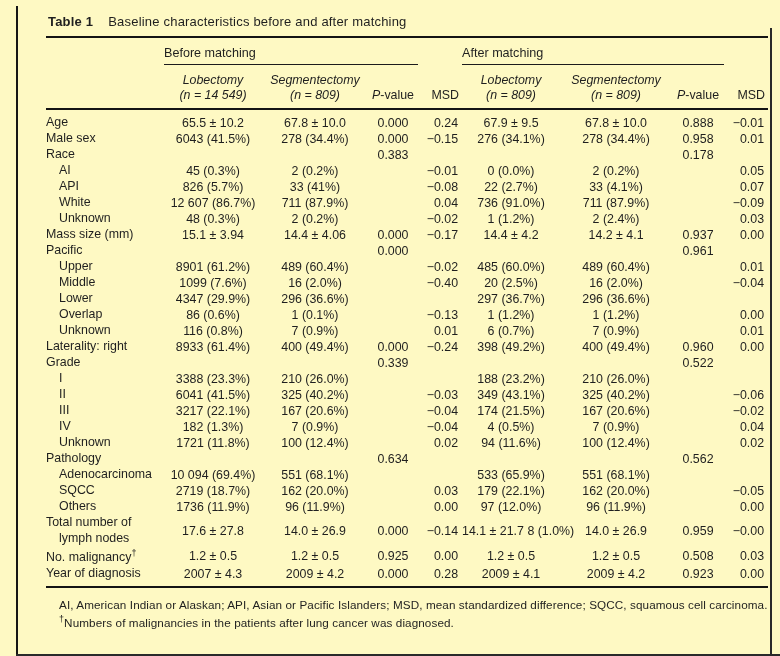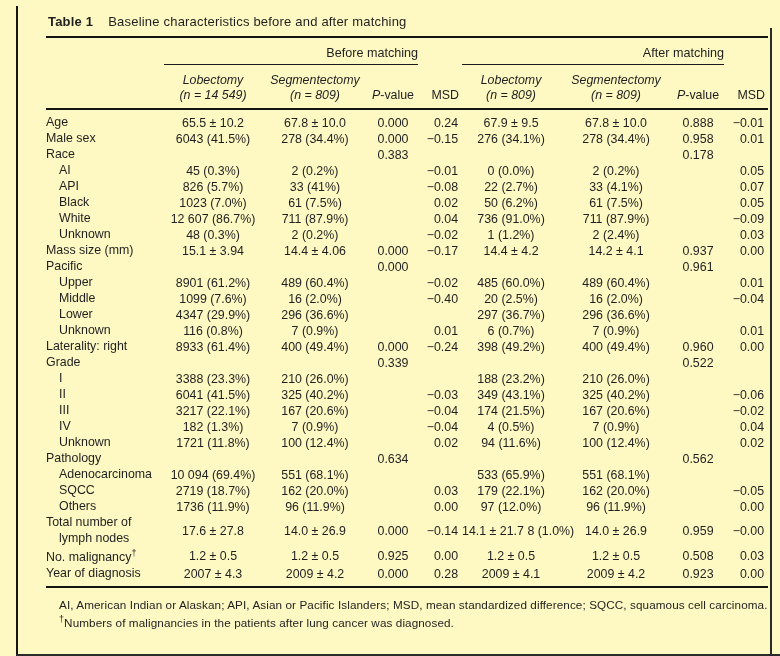--- a/index.html
+++ b/index.html
@@ -31,21 +31,21 @@
   col.c-bp    { width:50px; }
   col.c-bmsd  { width:44px; }
   col.c-alob  { width:98px; }
   col.c-aseg  { width:112px; }
   col.c-ap    { width:52px; }
   col.c-amsd  { width:44px; }
 
   thead th { font-weight:normal; padding:0; }
   .spanner-row th { padding-top:8px; }
   th.spanner {
-    text-align:right; font-size:12.6px;
+    text-align:left; font-size:12.6px;
     padding-bottom:4px;
     border-bottom:1.5px solid #1c1c1c;
   }
   .colhead-row th {
     vertical-align:bottom; line-height:14.5px;
     padding:8px 0 6px; border-bottom:2px solid #141414;
   }
   .colhead-row th.num { text-align:center;font-style:italic; }
   .colhead-row th.ph  { text-align:center; }
   .colhead-row th.ph::first-letter { font-style:italic; }
@@ -176,31 +176,20 @@
             <td class="val">826 (5.7%)</td>
             <td class="val">33 (41%)</td>
             <td class="pval"></td>
             <td class="msd">−0.08</td>
             <td class="val">22 (2.7%)</td>
             <td class="val">33 (4.1%)</td>
             <td class="pval"></td>
             <td class="msd">0.07</td>
           </tr>
           <tr>
-            <td class="label indent">Black</td>
-            <td class="val">1023 (7.0%)</td>
-            <td class="val">61 (7.5%)</td>
-            <td class="pval"></td>
-            <td class="msd">0.02</td>
-            <td class="val">50 (6.2%)</td>
-            <td class="val">61 (7.5%)</td>
-            <td class="pval"></td>
-            <td class="msd">0.05</td>
-          </tr>
-          <tr>
             <td class="label indent">White</td>
             <td class="val">12 607 (86.7%)</td>
             <td class="val">711 (87.9%)</td>
             <td class="pval"></td>
             <td class="msd">0.04</td>
             <td class="val">736 (91.0%)</td>
             <td class="val">711 (87.9%)</td>
             <td class="pval"></td>
             <td class="msd">−0.09</td>
           </tr>
@@ -262,20 +251,31 @@
           <tr>
             <td class="label indent">Lower</td>
             <td class="val">4347 (29.9%)</td>
             <td class="val">296 (36.6%)</td>
             <td class="pval"></td>
             <td class="msd"></td>
             <td class="val">297 (36.7%)</td>
             <td class="val">296 (36.6%)</td>
             <td class="pval"></td>
             <td class="msd"></td>
+          </tr>
+          <tr>
+            <td class="label indent">Overlap</td>
+            <td class="val">86 (0.6%)</td>
+            <td class="val">1 (0.1%)</td>
+            <td class="pval"></td>
+            <td class="msd">−0.13</td>
+            <td class="val">1 (1.2%)</td>
+            <td class="val">1 (1.2%)</td>
+            <td class="pval"></td>
+            <td class="msd">0.00</td>
           </tr>
           <tr>
             <td class="label indent">Unknown</td>
             <td class="val">116 (0.8%)</td>
             <td class="val">7 (0.9%)</td>
             <td class="pval"></td>
             <td class="msd">0.01</td>
             <td class="val">6 (0.7%)</td>
             <td class="val">7 (0.9%)</td>
             <td class="pval"></td>

